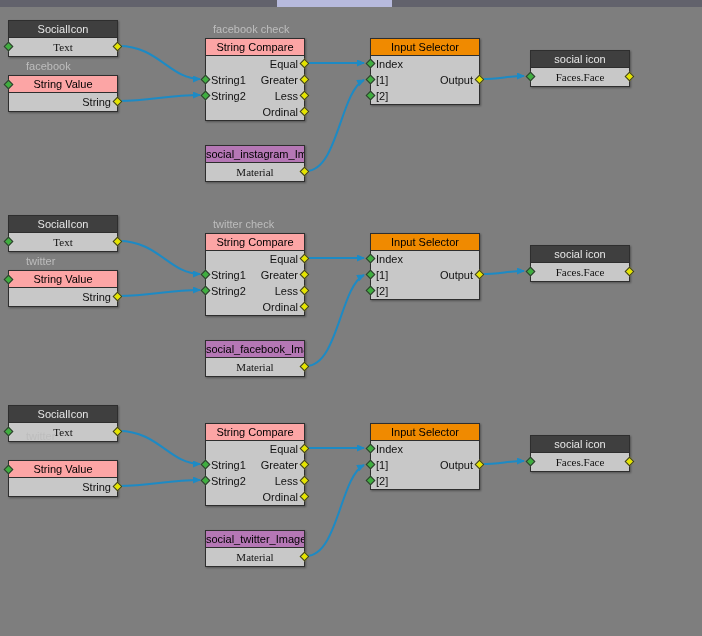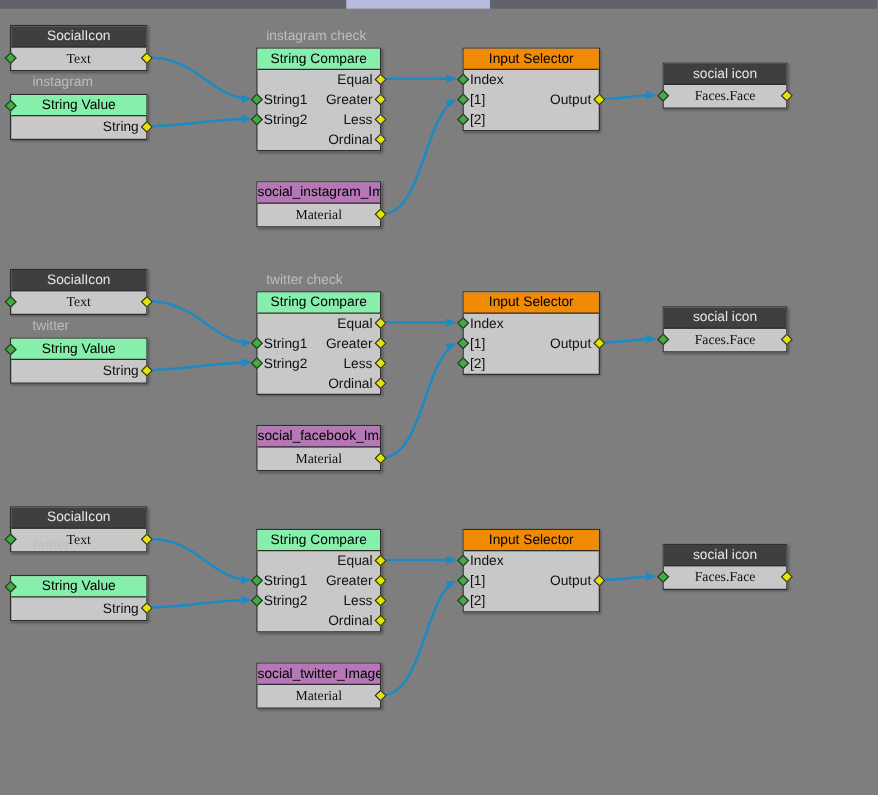--- a/index.html
+++ b/index.html
@@ -25,21 +25,21 @@
     background: #c8c8c8;
     border: 1px solid #2e2e2e;
     box-shadow: 1px 1px 2px rgba(0,0,0,0.35);
   }
   .hdr {
     height: 17px; line-height: 17px; font-size: 11px;
     text-align: center; overflow: hidden; white-space: nowrap;
     border-bottom: 1px solid #2e2e2e; color: #000;
   }
   .hdr.dark    { background: #3f3f3f; color: #e6e6e6; }
-  .hdr.magenta { background: #86efac; }
+  .hdr.magenta { background: #fca5a5; }
   .hdr.mauve   { background: #b577b5; }
   .hdr.orange  { background: #f08a00; }
 
   .row {
     position: relative; height: 16px; line-height: 16px;
     font-size: 11px; color: #111; white-space: nowrap;
   }
   .row.h18 { height: 18px; line-height: 18px; }
   .row .l { position: absolute; left: 5px; }
   .row .r { position: absolute; right: 6px; }
@@ -88,31 +88,31 @@
 
     <div class="node" style="left:8px;top:0;width:110px">
       <div class="hdr dark">SocialIcon</div>
       <div class="row h18">
         <span class="c">Text</span>
       </div>
       <span class="port green" style="left:-4px;top:22px"></span>
       <span class="port yellow" style="right:-4px;top:22px"></span>
     </div>
 
-    <div class="label" style="left:26px;top:40px">instagram</div>
+    <div class="label" style="left:26px;top:40px">facebook</div>
     <div class="node" style="left:8px;top:55px;width:110px">
       <div class="hdr magenta">String Value</div>
       <div class="row h18">
         <span class="r">String</span>
       </div>
       <span class="port green" style="left:-4px;top:5px"></span>
       <span class="port yellow" style="right:-4px;top:22px"></span>
     </div>
 
-    <div class="label" style="left:213px;top:3px">instagram check</div>
+    <div class="label" style="left:213px;top:3px">facebook check</div>
     <div class="node" style="left:205px;top:18px;width:100px">
       <div class="hdr magenta">String Compare</div>
       <div class="row">
         <span class="r">Equal</span>
       </div>
       <div class="row">
         <span class="l">String1</span>
         <span class="r">Greater</span>
       </div>
       <div class="row">

